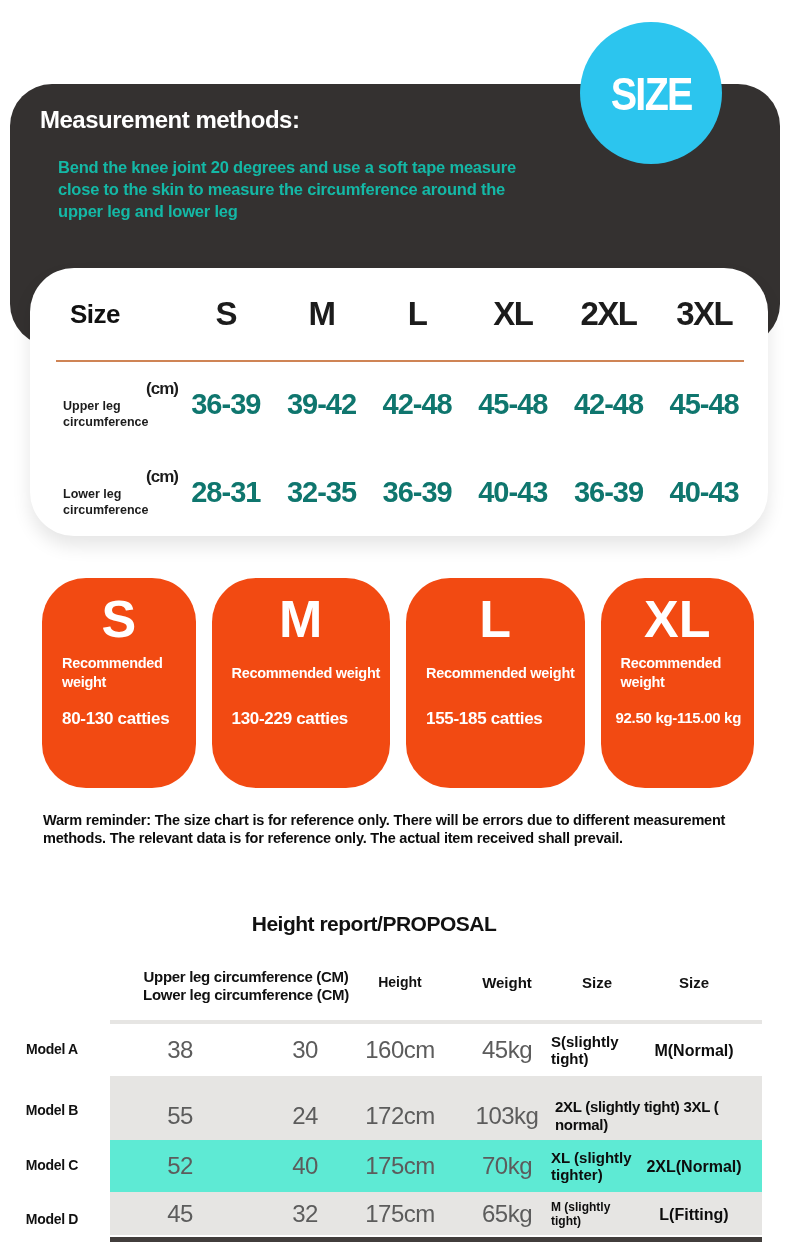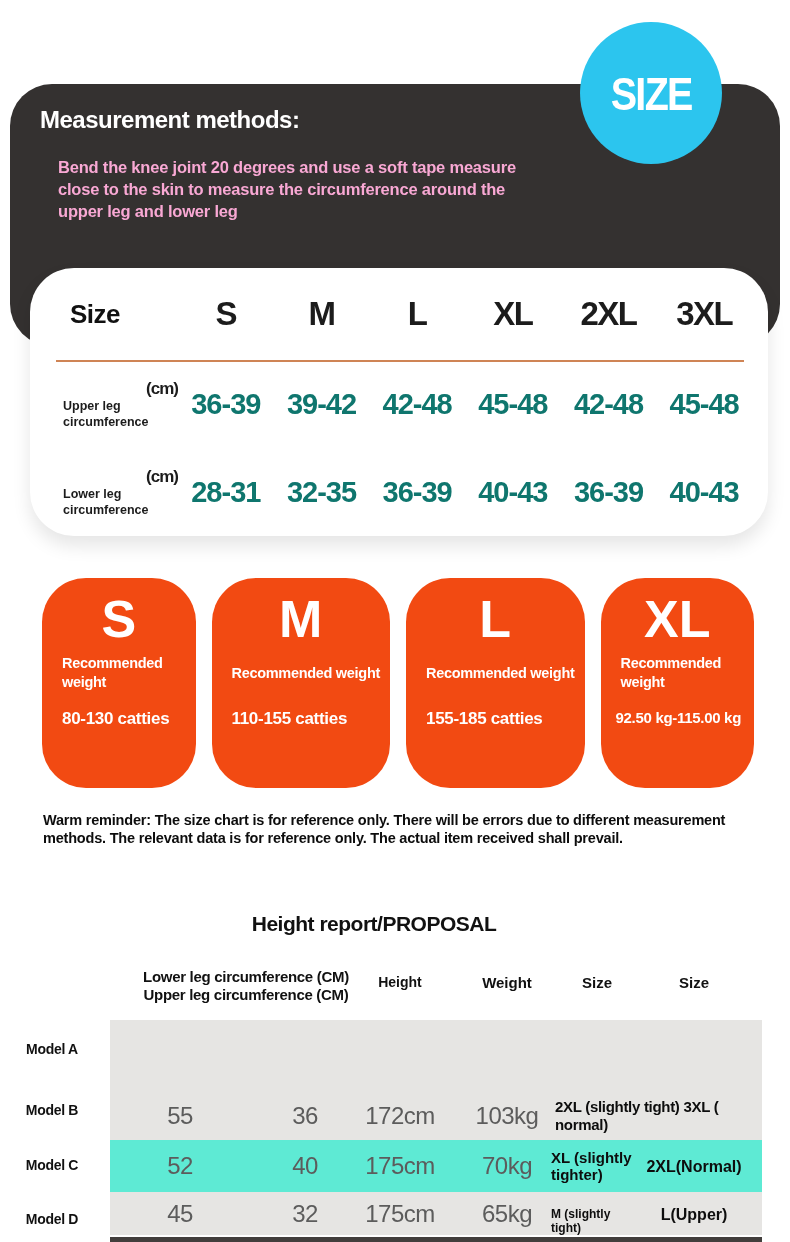--- a/index.html
+++ b/index.html
@@ -12,21 +12,21 @@
   .dark-panel {
     position:absolute; left:10px; top:84px; width:770px; height:262px;
     background:#343130; border-radius:42px;
   }
   .mm-title {
     position:absolute; left:30px; top:22px;
     color:#fff; font-size:24px; font-weight:bold; letter-spacing:-0.5px;
   }
   .mm-body {
     position:absolute; left:48px; top:72px; width:472px;
-    color:#f9a8d4; font-size:16.5px; font-weight:bold; line-height:22px; letter-spacing:-0.2px;
+    color:#14b8a6; font-size:16.5px; font-weight:bold; line-height:22px; letter-spacing:-0.2px;
   }
   .size-badge {
     position:absolute; left:580px; top:22px; width:142px; height:142px;
     border-radius:50%; background:#2cc5ee;
     display:flex; align-items:center; justify-content:center;
   }
   .size-badge span {
     color:#fff; font-size:47px; font-weight:bold; letter-spacing:-2px;
     transform:scaleX(0.84); display:inline-block;
   }
@@ -83,21 +83,21 @@
   .frow.a { top:4px;   height:52px; background:#fff; }
   .frow.b { top:56px;  height:80px; }
   .frow.c { top:120px; height:52px; background:#5eead4; }
   .frow.d { top:172px; height:43px;padding-left:20px; }
   .cell { position:absolute; top:50%; transform:translate(-50%,-50%); white-space:nowrap; }
   .num { font-size:24px; color:#5c5c5c; letter-spacing:-0.5px; }
   .c1 { left:70px; } .c2 { left:195px; } .c3 { left:290px; } .c4 { left:397px; }
   .sz { font-size:15px; font-weight:bold; color:#0d0d0d; white-space:normal; line-height:17px; }
   .c5 { left:487px; width:92px; text-align:left; }
   .c6 { left:584px; width:130px; text-align:center; font-size:16px; }
-  .frow.d .c5 { font-size:12px; line-height:14px;margin-top:7px; }
+  .frow.d .c5 { font-size:12px; line-height:14px; }
   .cspan {
     position:absolute; top:50%; transform:translateY(-50%); left:445px; width:205px;
     font-size:15px; font-weight:bold; line-height:18px; color:#0d0d0d; letter-spacing:-0.3px;
   }
   .model {
     position:absolute; left:12px; width:80px; text-align:center;
     font-size:14px; font-weight:bold; transform:translateY(-50%); letter-spacing:-0.3px;
   }
   .model.ma { top:1049px; } .model.mb { top:1110px; } .model.mc { top:1165px; } .model.md { top:1219px; }
   .bottom-bar { position:absolute; left:110px; top:1237px; width:652px; height:5px; background:#423e3c; }
@@ -157,71 +157,79 @@
 
 <div class="weight-row">
   <div class="weight-card">
     <div class="wc-letter">S</div>
     <div class="wc-label">Recommended weight</div>
     <div class="wc-range">80-130 catties</div>
   </div>
   <div class="weight-card">
     <div class="wc-letter">M</div>
     <div class="wc-label">Recommended weight</div>
-    <div class="wc-range">110-155 catties</div>
+    <div class="wc-range">130-229 catties</div>
   </div>
   <div class="weight-card">
     <div class="wc-letter">L</div>
     <div class="wc-label">Recommended weight</div>
     <div class="wc-range">155-185 catties</div>
   </div>
   <div class="weight-card">
     <div class="wc-letter">XL</div>
     <div class="wc-label">Recommended weight</div>
     <div class="wc-range">92.50 kg-115.00 kg</div>
   </div>
 </div>
 
 <div class="reminder">Warm reminder: The size chart is for reference only. There will be errors due to different measurement methods. The relevant data is for reference only. The actual item received shall prevail.</div>
 
 <div class="fitting-title">Height report/PROPOSAL</div>
 
 <div class="fh-leg">
+  <div>Upper leg circumference (CM)</div>
   <div>Lower leg circumference (CM)</div>
-  <div>Upper leg circumference (CM)</div>
 </div>
 <div class="fh h1">Height</div>
 <div class="fh h2">Weight</div>
 <div class="fh h3">Size</div>
 <div class="fh h4">Size</div>
 
 <div class="model ma">Model A</div>
 <div class="model mb">Model B</div>
 <div class="model mc">Model C</div>
 <div class="model md">Model D</div>
 
 <div class="ftable">
+  <div class="frow a">
+    <div class="cell num c1">38</div>
+    <div class="cell num c2">30</div>
+    <div class="cell num c3">160cm</div>
+    <div class="cell num c4">45kg</div>
+    <div class="cell sz c5">S(slightly tight)</div>
+    <div class="cell sz c6">M(Normal)</div>
+  </div>
   <div class="frow b">
     <div class="cell num c1">55</div>
-    <div class="cell num c2">36</div>
+    <div class="cell num c2">24</div>
     <div class="cell num c3">172cm</div>
     <div class="cell num c4">103kg</div>
     <div class="cspan">2XL (slightly tight) 3XL ( normal)</div>
   </div>
   <div class="frow c">
     <div class="cell num c1">52</div>
     <div class="cell num c2">40</div>
     <div class="cell num c3">175cm</div>
     <div class="cell num c4">70kg</div>
     <div class="cell sz c5">XL (slightly tighter)</div>
     <div class="cell sz c6">2XL(Normal)</div>
   </div>
   <div class="frow d">
     <div class="cell num c1">45</div>
     <div class="cell num c2">32</div>
     <div class="cell num c3">175cm</div>
     <div class="cell num c4">65kg</div>
     <div class="cell sz c5">M (slightly tight)</div>
-    <div class="cell sz c6">L(Upper)</div>
+    <div class="cell sz c6">L(Fitting)</div>
   </div>
 </div>
 
 <div class="bottom-bar"></div>
 
 </body></html>

